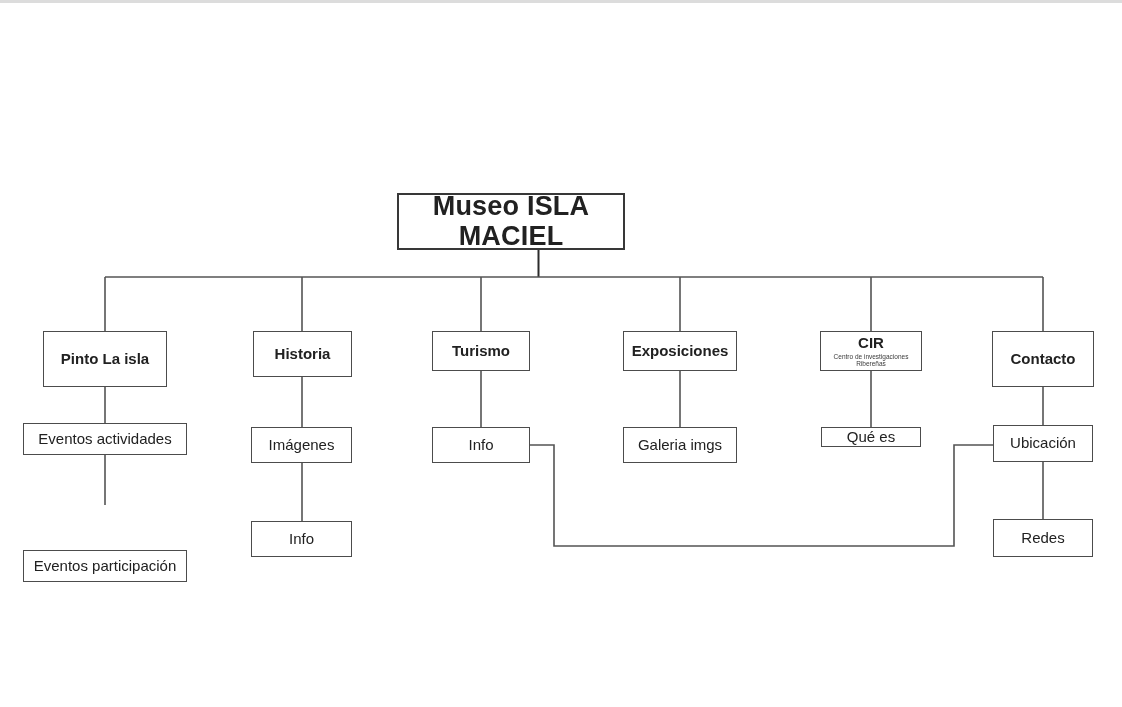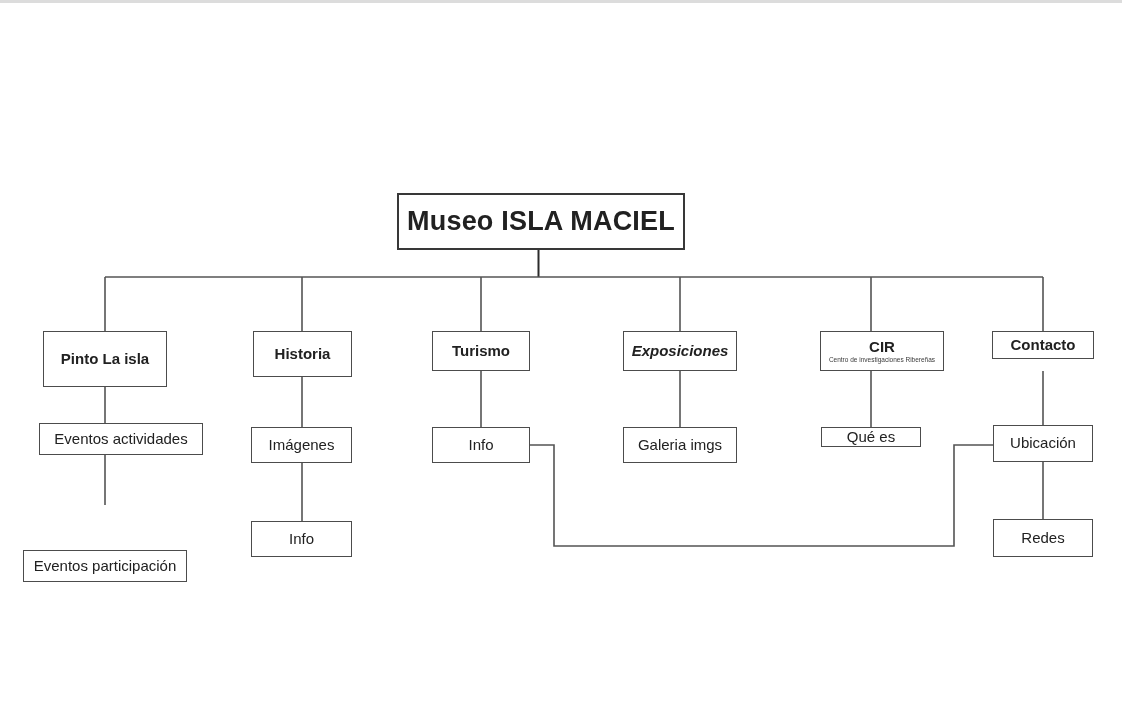--- a/index.html
+++ b/index.html
@@ -37,28 +37,28 @@
   }
   .node.cir{flex-direction:column;}
   .node.cir .sub{
     font-weight:normal;
     font-size:6.5px;
     margin-top:1px;
     letter-spacing:0;
     color:#3a3a3a;
   }
   
-  .n-title   {left:397px; top:193px; width:288px; height:57px;}
+  .n-title   {left:397px; top:193px; width:228px; height:57px;}
   .n-pinto   {left:43px;  top:331px; width:124px; height:56px;}
   .n-historia{left:253px; top:331px; width:99px;  height:46px;}
   .n-turismo {left:432px; top:331px; width:98px;  height:40px;}
-  .n-expos   {left:623px; top:331px; width:114px; height:40px;font-style:italic;}
-  .n-cir     {left:820px; top:331px; width:124px; height:40px;}
-  .n-contacto{left:992px; top:331px; width:102px; height:28px;}
-  .n-evact   {left:23px;  top:423px; width:164px; height:32px;margin-left:16px;}
+  .n-expos   {left:623px; top:331px; width:114px; height:40px;}
+  .n-cir     {left:820px; top:331px; width:102px; height:40px;}
+  .n-contacto{left:992px; top:331px; width:102px; height:56px;}
+  .n-evact   {left:23px;  top:423px; width:164px; height:32px;}
   .n-evpart  {left:23px;  top:505px; width:164px; height:32px;margin-top:45px;}
   .n-imagenes{left:251px; top:427px; width:101px; height:36px;}
   .n-hinfo   {left:251px; top:521px; width:101px; height:36px;}
   .n-tinfo   {left:432px; top:427px; width:98px;  height:36px;}
   .n-galeria {left:623px; top:427px; width:114px; height:36px;}
   .n-quees   {left:821px; top:427px; width:100px; height:20px;}
   .n-ubic    {left:993px; top:425px; width:100px; height:37px;justify-content:center;}
   .n-redes   {left:993px; top:519px; width:100px; height:38px;}
 </style>
 </head>

